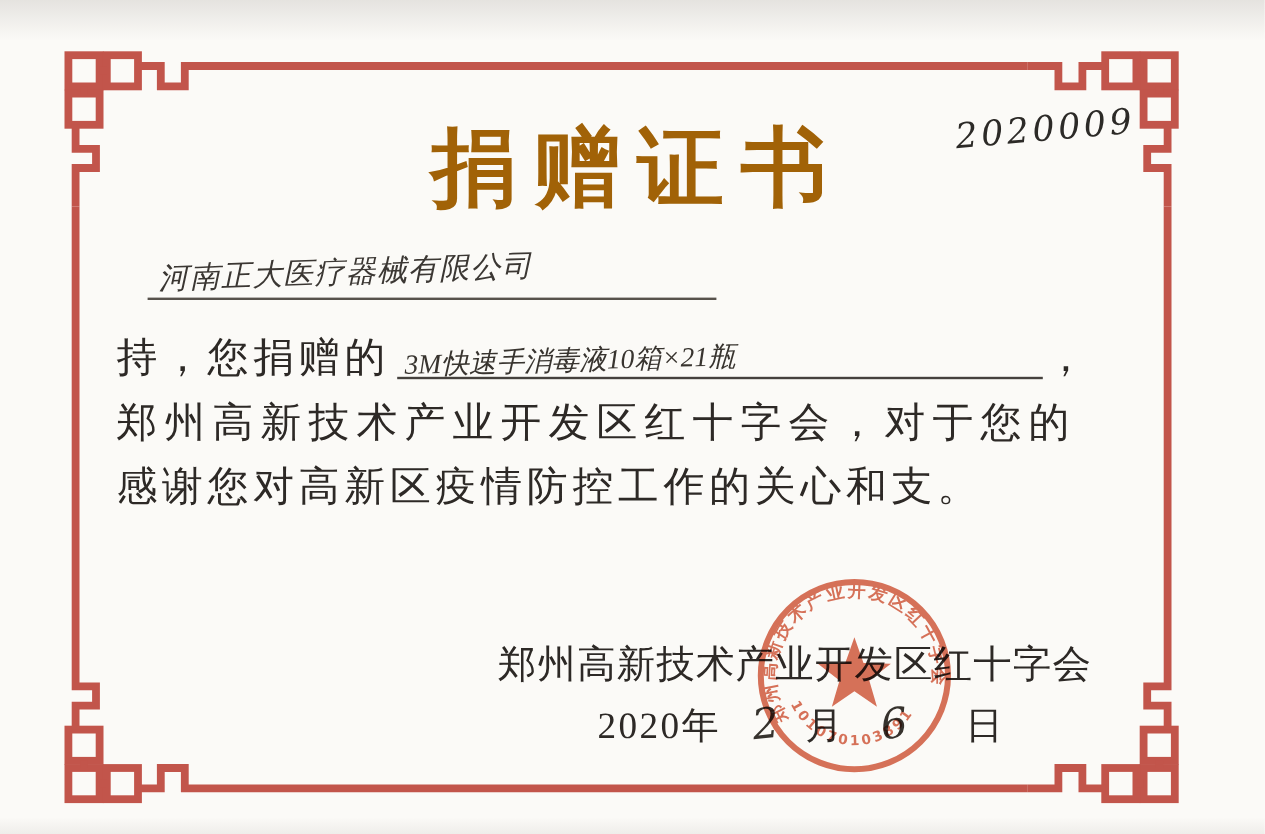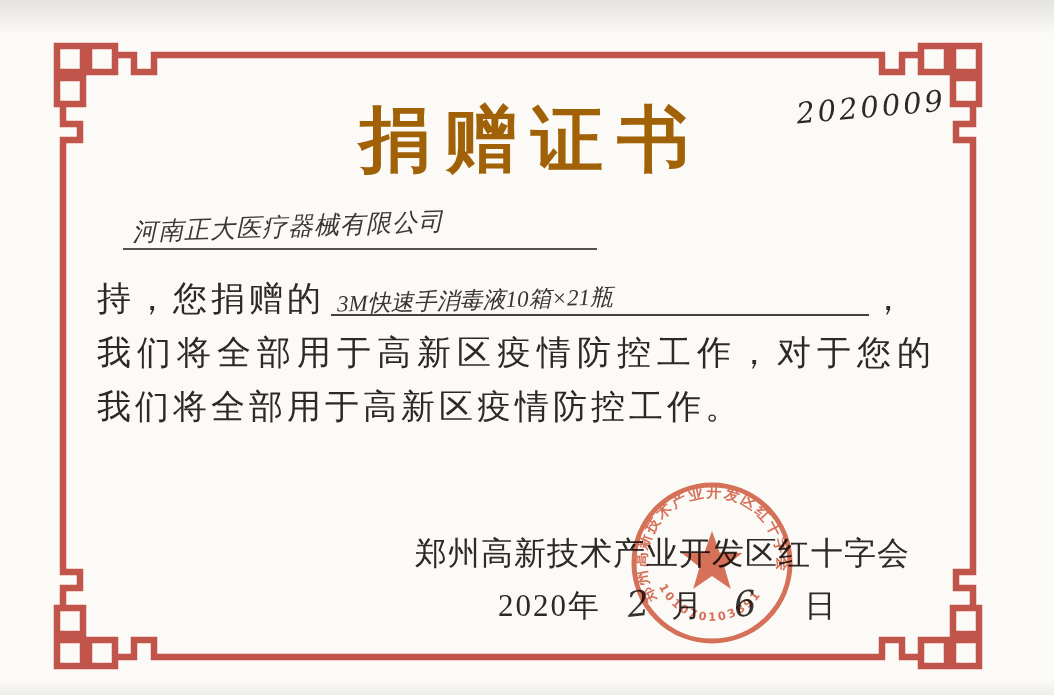--- a/index.html
+++ b/index.html
@@ -112,22 +112,22 @@
 <div class="recipient-underline"></div>
 
 <div class="body-text">
   <div class="body-line line2">
     <span class="prefix">持，您捐赠的</span>
     <span class="blank">
       <span class="donation-item">3M快速手消毒液10箱×21瓶</span>
     </span>
     <span class="suffix">，</span>
   </div>
-  <div class="body-line line3">我们将全部用于高新区疫情防控工作，对于您的</div>
-  <div class="body-line line4">我们将全部用于高新区疫情防控工作。</div>
+  <div class="body-line line3">郑州高新技术产业开发区红十字会，对于您的</div>
+  <div class="body-line line4">感谢您对高新区疫情防控工作的关心和支。</div>
 </div>
 
 <div class="issuer">郑州高新技术产业开发区红十字会</div>
 
 <div class="date-line">
   <span class="printed">2020年</span>
   <span class="gap-a"></span>
   <span class="hand-digit">2</span>
   <span class="gap-b"></span>
   <span class="printed">月</span>

